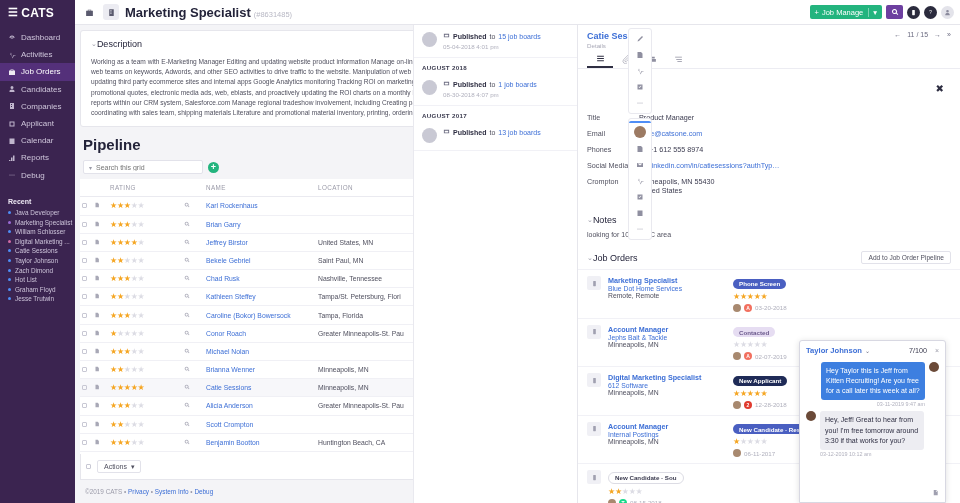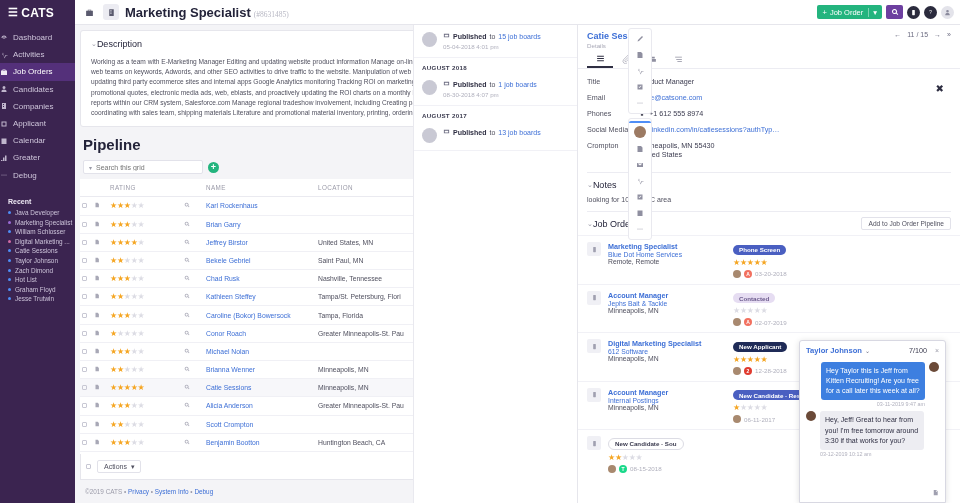--- a/index.html
+++ b/index.html
@@ -19,21 +19,21 @@
   }
   .logo {
     height:25px; display:flex; align-items:center; gap:3px;
     padding-left:8px; font-weight:bold; font-size:12px; color:#fff;
     letter-spacing:.3px;
   }
   .logo .mark { font-size:11px; color:#fff; }
   .nav { margin-top:4px; }
   .nav-item {
     display:flex; align-items:center; gap:5px;
-    height:17.2px; padding-left:0; font-size:8px; color:#cfc6db;
+    height:17.2px; padding-left:8px; font-size:8px; color:#cfc6db;
     cursor:pointer;
   }
   .nav-item.active { background:#54307a; color:#fff; }
   .nav-item .ico { width:8px; height:8px; flex:none; opacity:.9; display:flex; align-items:center; justify-content:center;}
   .nav-item .ico svg { width:8px; height:8px; fill:currentColor; }
   .recent-wrap { margin-top:14px; padding-left:8px; }
   .recent-title { font-size:7px; font-weight:bold; color:#efeaf5; margin-bottom:3px; }
   .recent-item {
     display:flex; align-items:center; gap:4px; height:9.6px;
     font-size:6.4px; color:#cdc4da; cursor:pointer; white-space:nowrap;
@@ -46,21 +46,21 @@
     height:25px; background:#fff; border-bottom:1px solid #e6e6ec;
     display:flex; align-items:center; padding:0 6px; gap:6px; flex:none;
   }
   .tb-icon {
     width:16px; height:16px; border-radius:3px; display:flex;
     align-items:center; justify-content:center; cursor:pointer;
   }
   .tb-icon.sel { background:#ececf2; }
   .tb-icon svg { width:9px; height:9px; fill:#5a5a6e; }
   .page-title { font-size:13px; font-weight:bold; color:#24243a; }
-  .page-id { font-size:7.5px; color:#b8b8c4; font-weight:normal; margin-left:3px;font-family:Liberation Serif, serif;}
+  .page-id { font-size:7.5px; color:#b8b8c4; font-weight:normal; margin-left:3px;}
   .topbar-right { margin-left:auto; display:flex; align-items:center; gap:4px; }
   .btn-green {
     background:#23b47e; color:#fff; height:14px; border-radius:2px;
     display:flex; align-items:center; padding:0 5px; font-size:7.5px; gap:3px; cursor:pointer;
   }
   .btn-green .caret { border-left:1px solid rgba(255,255,255,.4); padding-left:4px; margin-left:2px;}
   .btn-purple {
     background:#6d3fa0; width:17px; height:14px; border-radius:2px;
     display:flex; align-items:center; justify-content:center; cursor:pointer;
   }
@@ -156,21 +156,21 @@
   .rp-name { font-size:9px; font-weight:bold; color:#3d6fd6; }
   .rp-sub { font-size:6.2px; color:#a8a8b6; margin-top:1px; }
   .rp-nav { margin-left:auto; display:flex; align-items:center; gap:6px; font-size:7px; color:#6b6b80; }
   .rp-nav span { cursor:pointer; }
   .rp-tabs { display:flex; gap:0; border-bottom:1px solid #ececf2; padding:0 9px; }
   .rp-tab { width:26px; height:17px; display:flex; align-items:center; justify-content:center; cursor:pointer;}
   .rp-tab svg { width:9px; height:9px; fill:#8f8fa0; }
   .rp-tab.active { border-bottom:2px solid #2e2e42; }
   .rp-tab.active svg { fill:#2e2e42; }
 
-  .fields { padding:8px 9px 6px; }
+  .fields { padding:8px 9px 6px;margin-top:36px; }
   .frow { display:flex; margin-bottom:7px; font-size:7.2px; }
   .flabel { width:52px; flex:none; color:#50505f; }
   .fval { color:#3b3b4f; }
   .fval.link { color:#3d6fd6; cursor:pointer; }
   .fval .sub { display:block; }
   .inline-ico { display:inline-flex; width:7px; margin-right:3px; vertical-align:-1px;}
   .inline-ico svg { width:6px; height:7px; fill:#50505f; }
   .li-badge { display:inline-block; width:7px; height:7px; background:#0a66c2; color:#fff;
     font-size:5px; line-height:7px; text-align:center; font-weight:bold; border-radius:1px; margin-right:4px;}
   .wrench { position:absolute; right:16px; top:58px; font-size:10px; color:#2e2e42; cursor:pointer;}
@@ -287,21 +287,21 @@
             </svg>
           </span>
      <span>Calendar</span>
    </div>
         <div class="nav-item">
      <span class="ico">
             <svg viewBox="0 0 16 16">
               <path d="M2 12h3v2H2v-2zm4-5h3v7H6V7zm4-4h3v11h-3V3z"></path>
             </svg>
           </span>
-     <span>Greater</span>
+     <span>Reports</span>
    </div>
         <div class="nav-item">
      <span class="ico">
             <svg viewBox="0 0 16 16">
               <circle cx="4" cy="8" r="1"></circle>
               <circle cx="8" cy="8" r="1"></circle>
               <circle cx="12" cy="8" r="1"></circle>
             </svg>
           </span>
      <span>Debug</span>
@@ -366,21 +366,21 @@
         <svg viewBox="0 0 16 16">
             <path d="M4 2h8v12H4V2zm2 2v2h2V4H6zm0 4v2h2V8H6z"></path>
           </svg>
       </div>
       <div class="page-title">
         <span>Marketing Specialist</span><span class="page-id">(#8631485)</span>
       </div>
       <div class="topbar-right">
         <div class="btn-green">
           <span>+</span>
-          <span>Job Order</span>
+          <span>Job Manage</span>
           <span class="caret">▾</span>
         </div>
         <div class="btn-purple">
           <svg viewBox="0 0 16 16">
               <path d="M7 2a5 5 0 103.1 8.9l3 3 1.4-1.4-3-3A5 5 0 007 2zm0 2a3 3 0 110 6 3 3 0 010-6z"></path>
             </svg>
         </div>
         <div class="circ">
           <svg viewBox="0 0 16 16">
               <rect x="5" y="2" width="6" height="12" rx="1"></rect>

